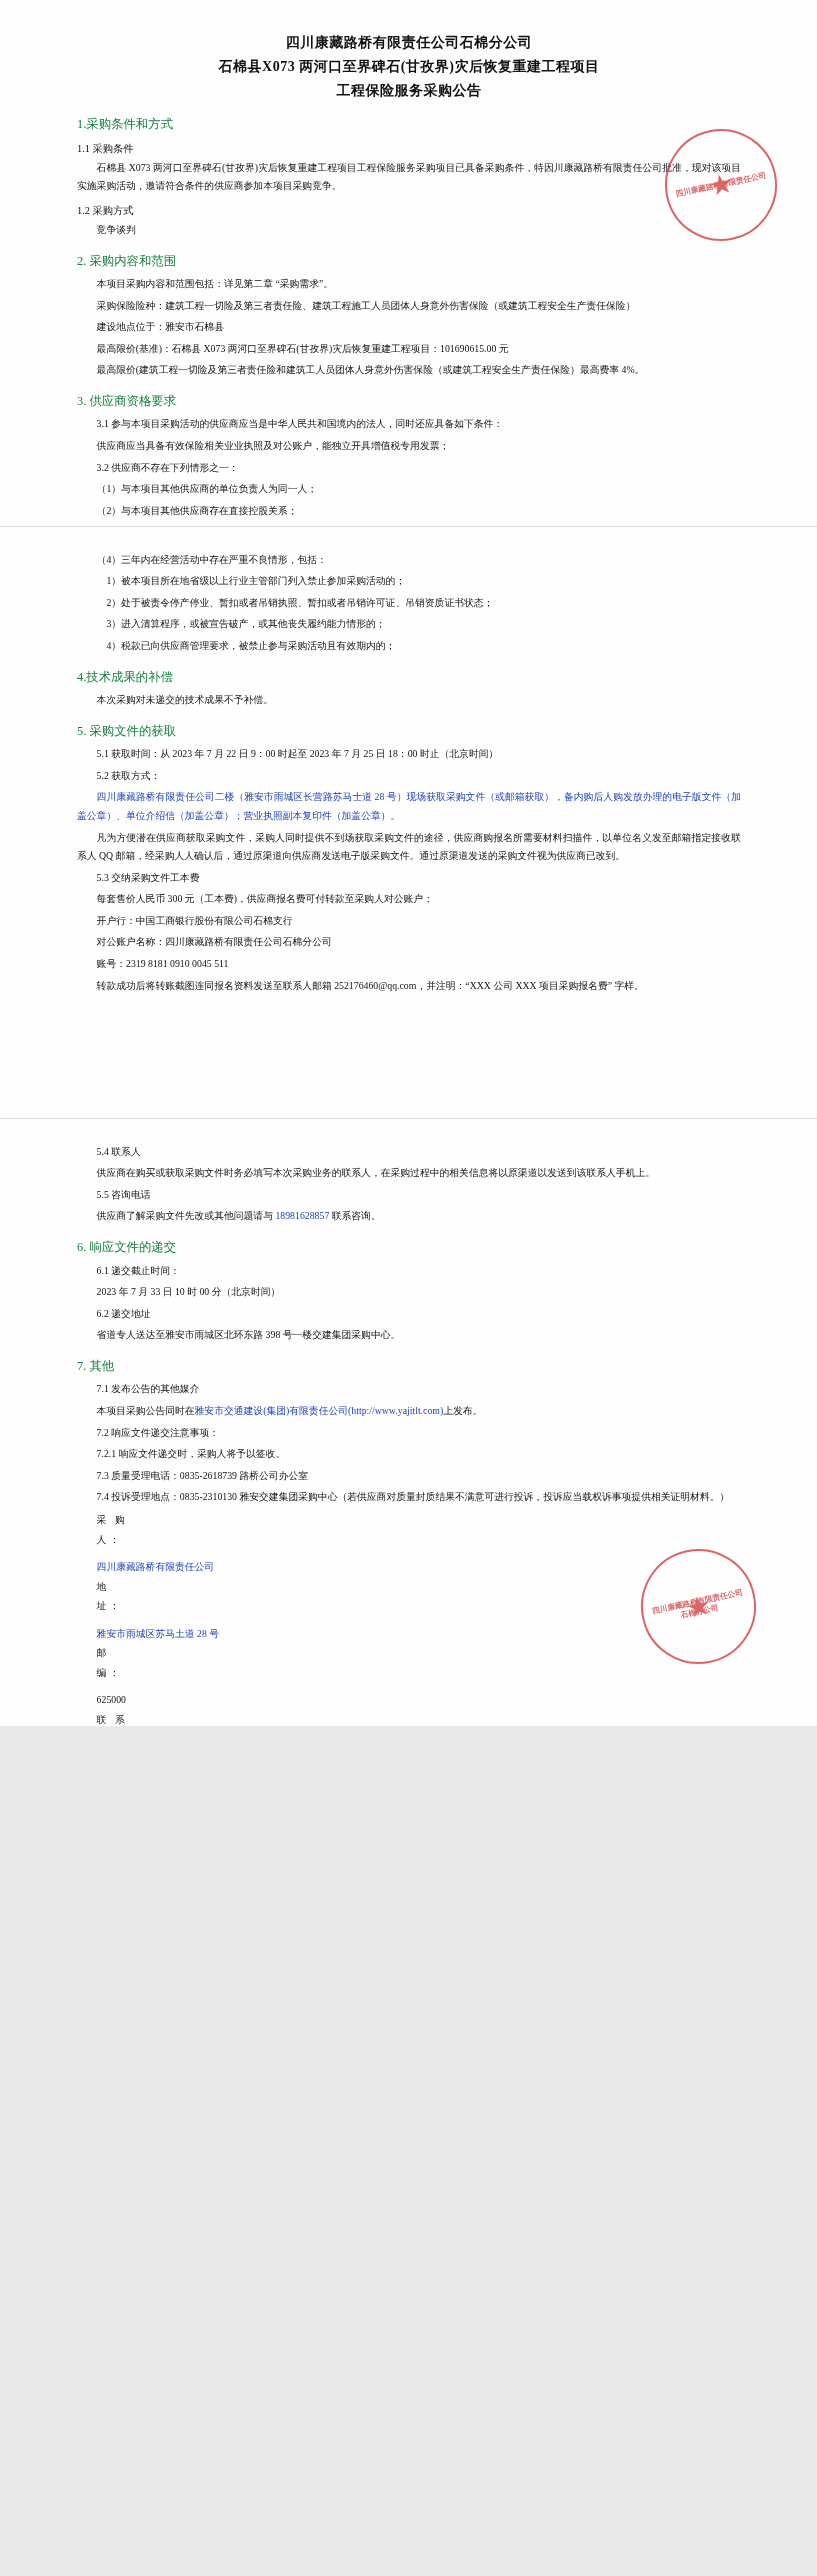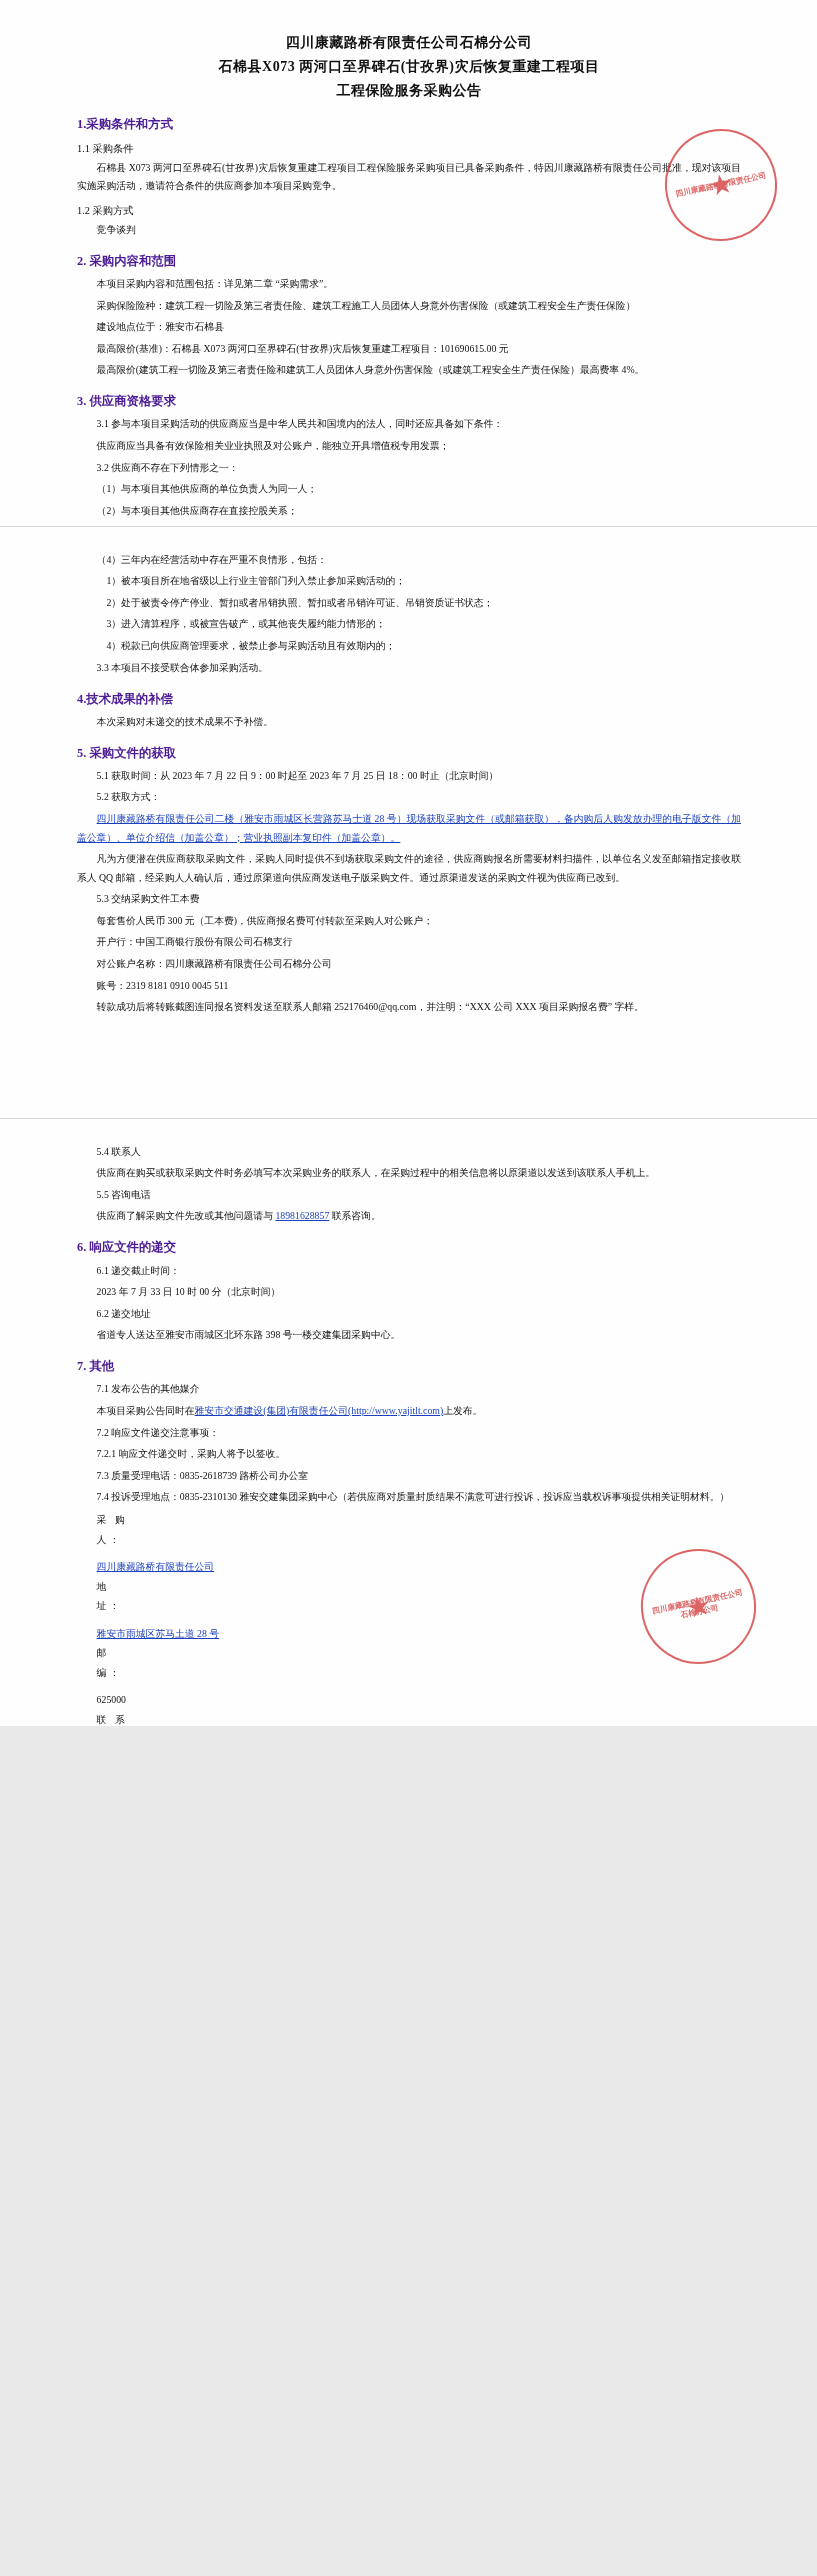--- a/index.html
+++ b/index.html
@@ -21,23 +21,23 @@
   .title-block{text-align:center;padding-top:31px;}
   .title-line{
     font-size:14px;
     font-weight:bold;
     letter-spacing:0.5px;
     line-height:24px;
     color:#111;
   }
   .sec{
     font-size:12.4px;
-    font-weight:bold;
+    font-weight:normal;
     margin:13.4px 0 5.2px 0;
-    color:#4c1d95;
+    color:#15803d;
   }
   .sub{
     font-size:10.3px;
     margin:8.2px 0 3.1px 0;
     color:#111;
   }
   p.t{
     font-size:9.8px;
     line-height:18.5px;
     text-indent:2em;
@@ -46,21 +46,21 @@
     text-align:justify;
   }
   p.n{
     font-size:9.8px;
     line-height:18.5px;
     margin:3.1px 0;
     color:#111;
     text-align:justify;
   }
   .u{ }
-  .blue{ color:#1a3fbf; text-decoration:underline; }
+  .blue{ color:#1a3fbf; }
   .indent1{ padding-left:2em; }
   .indent2{ padding-left:3em; }
   .spacer{ height:20.6px; }
   .tail{ height:31px; }
   
   .kv{
     font-size:9.8px;
     line-height:19.6px;
     color:#111;
     display:flex;
@@ -147,21 +147,20 @@
 
   </div>
 
   <div class="sheet" style="height:592px;">
     <div class="spacer"></div>
     <p class="n indent1">（4）三年内在经营活动中存在严重不良情形，包括：</p>
     <p class="n indent2">1）被本项目所在地省级以上行业主管部门列入禁止参加采购活动的；</p>
     <p class="n indent2">2）处于被责令停产停业、暂扣或者吊销执照、暂扣或者吊销许可证、吊销资质证书状态；</p>
     <p class="n indent2">3）进入清算程序，或被宣告破产，或其他丧失履约能力情形的；</p>
     <p class="n indent2">4）税款已向供应商管理要求，被禁止参与采购活动且有效期内的；</p>
-    <p class="t">3.3 本项目不接受联合体参加采购活动。</p>
 
     <div class="sec">4.技术成果的补偿</div>
     <p class="t">本次采购对未递交的技术成果不予补偿。</p>
 
     <div class="sec">5. 采购文件的获取</div>
     <p class="t">5.1 获取时间：从 2023 年 7 月 22 日 9：00 时起至 2023 年 7 月 25 日 18：00 时止（北京时间）</p>
     <p class="t">5.2 获取方式：</p>
     <p class="t">
       <span class="blue">四川康藏路桥有限责任公司二楼（雅安市雨城区长营路苏马士道 28 号）现场获取采购文件（或邮箱获取），备内购后人购发放办理的电子版文件（加盖公章）、单位介绍信（加盖公章）；营业执照副本复印件（加盖公章）。</span>
     </p>

